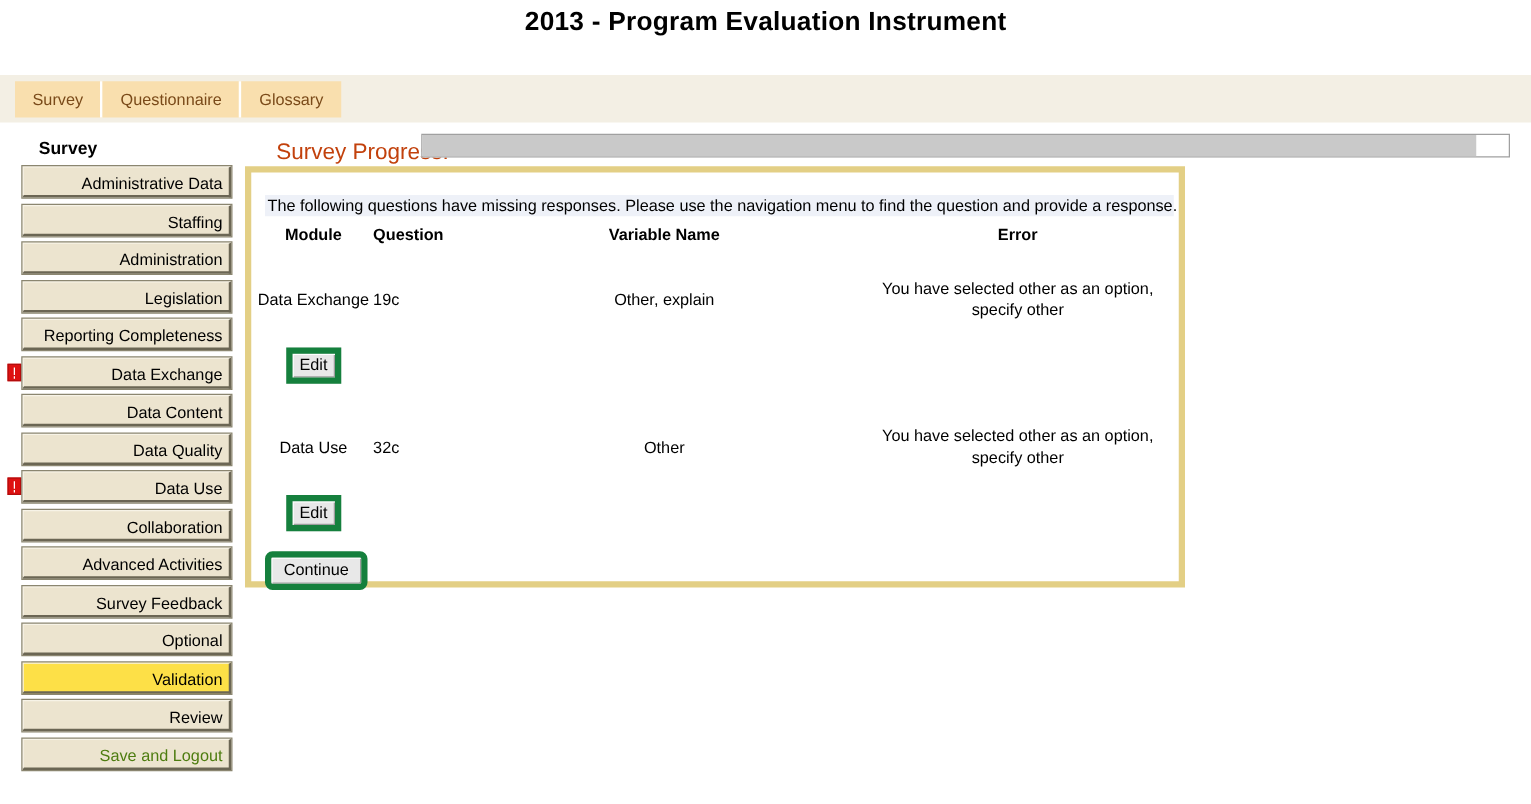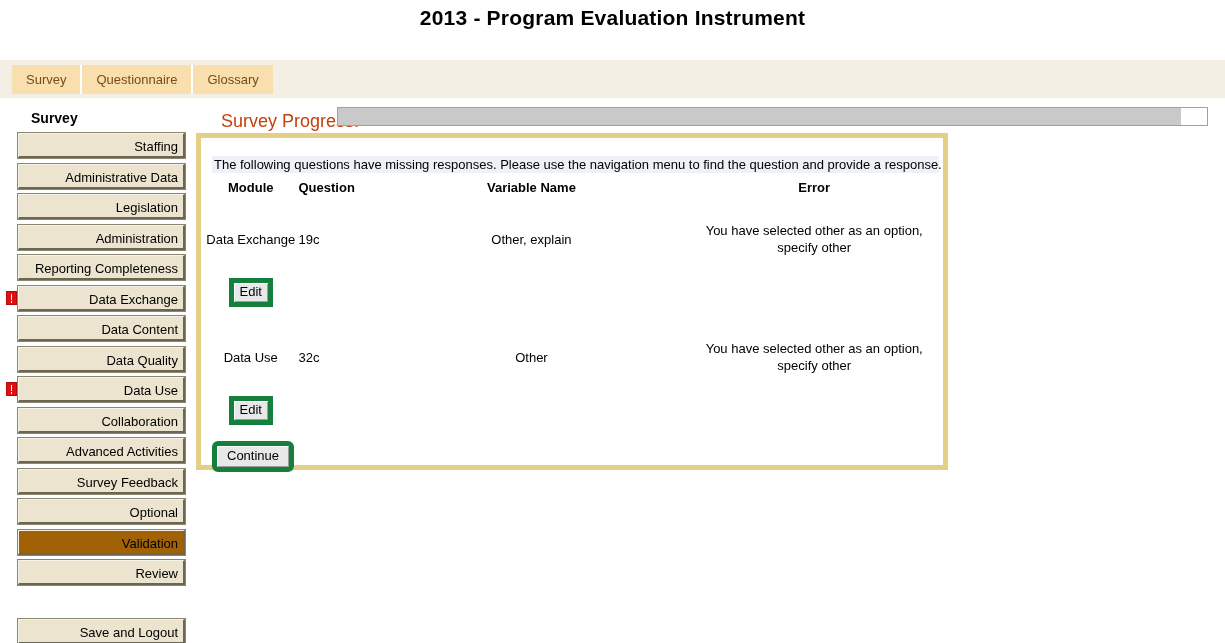--- a/index.html
+++ b/index.html
@@ -116,22 +116,22 @@
     border-bottom: 2px solid #6b6654;
     outline: 1px solid #8b8670;
     text-align: right;
     padding-right: 5px;
     font-size: 13px;
     color: #000000;
     cursor: pointer;
     white-space: nowrap;
     overflow: hidden;
   }
-  .nav-btn.active { background: #a16207; }
-  .nav-btn.link-style { color: #000000; margin-top: 28px; }
+  .nav-btn.active { background: #fde047; }
+  .nav-btn.link-style { color: #4d7c0f; }
   .warn-icon {
     position: absolute;
     left: 6px;
     top: 5px;
     width: 11px;
     height: 14px;
     background: #dd1111;
     border: 1px solid #b30c0c;
     box-sizing: border-box;
     cursor: pointer;
@@ -250,30 +250,30 @@
   <div class="survey-heading">Survey</div>
 
   <div class="progress-label">Survey Progress:</div>
   <div class="progress-outer">
     <div class="progress-inner" id="progress-fill" style="width: 97%;"></div>
   </div>
 
   <div class="sidebar">
 
     <div class="nav-row">
+      <div class="nav-btn">Administrative Data</div>
+    </div>
+    <div class="nav-row">
       <div class="nav-btn">Staffing</div>
     </div>
     <div class="nav-row">
-      <div class="nav-btn">Administrative Data</div>
+      <div class="nav-btn">Administration</div>
     </div>
     <div class="nav-row">
       <div class="nav-btn">Legislation</div>
-    </div>
-    <div class="nav-row">
-      <div class="nav-btn">Administration</div>
     </div>
     <div class="nav-row">
       <div class="nav-btn">Reporting Completeness</div>
     </div>
     <div class="nav-row">
       <div class="warn-icon"></div>
       <div class="nav-btn">Data Exchange</div>
     </div>
     <div class="nav-row">
       <div class="nav-btn">Data Content</div>

